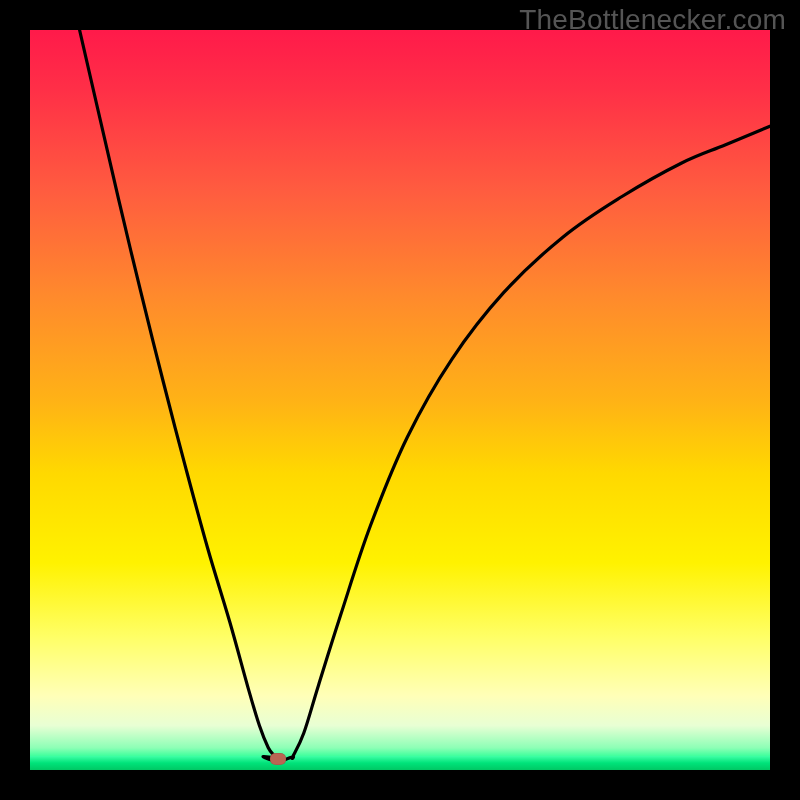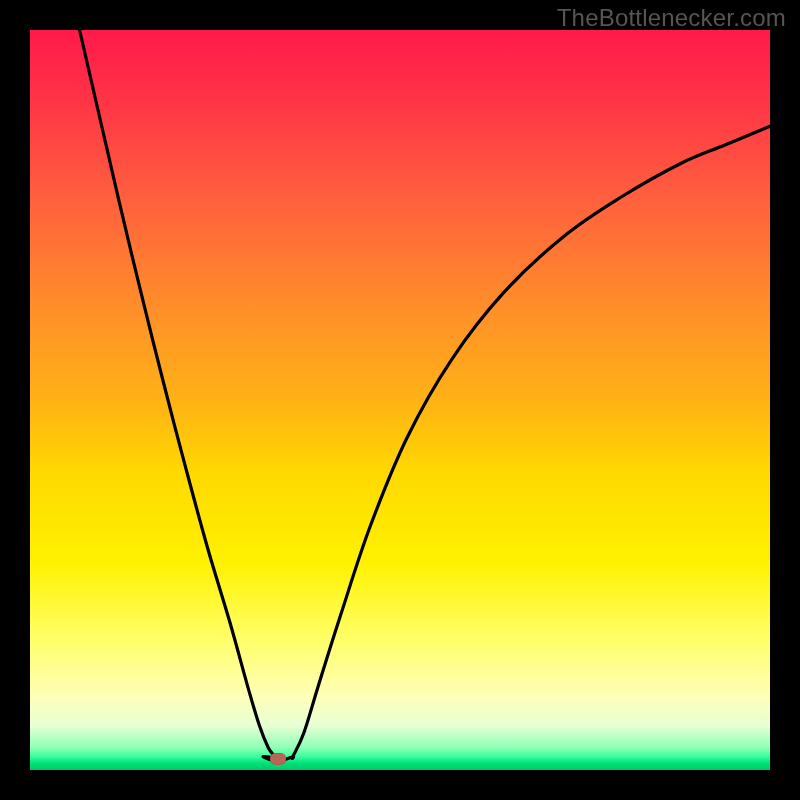--- a/index.html
+++ b/index.html
@@ -9,21 +9,21 @@
     background: #000;
     position: relative;
     font-family: Arial, Helvetica, sans-serif;
     overflow: hidden;
   }
   .watermark {
     position: absolute;
     top: 4px;
     right: 14px;
     color: #555;
-    font-size: 24px;
+    font-size: 28px;
     font-weight: 500;
     z-index: 30;
     letter-spacing: 0.2px;
   }
   .frame {
     position: absolute;
     left: 30px;
     top: 30px;
     width: 740px;
     height: 740px;

